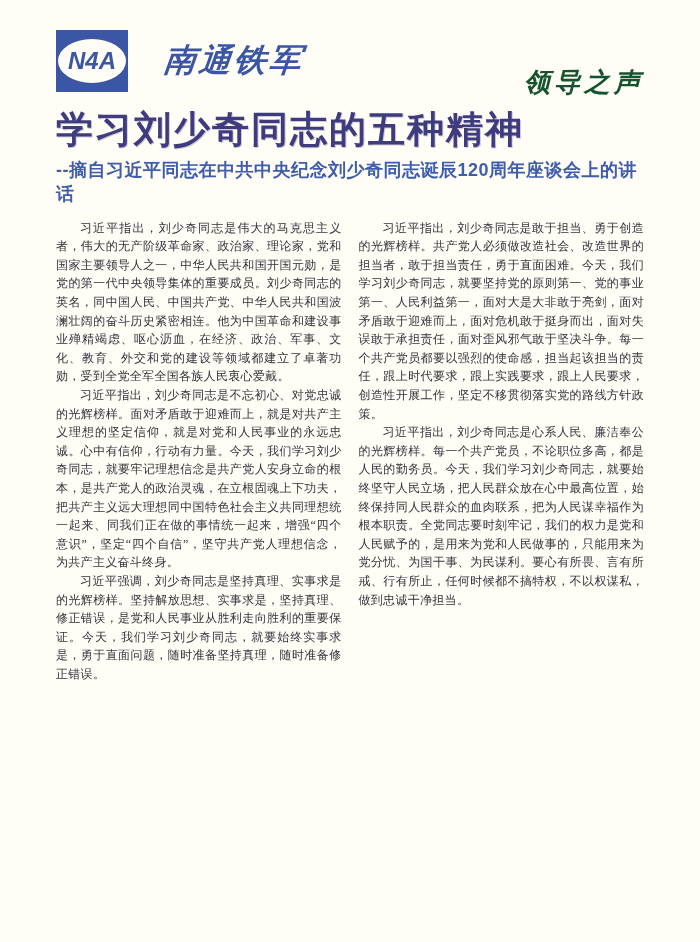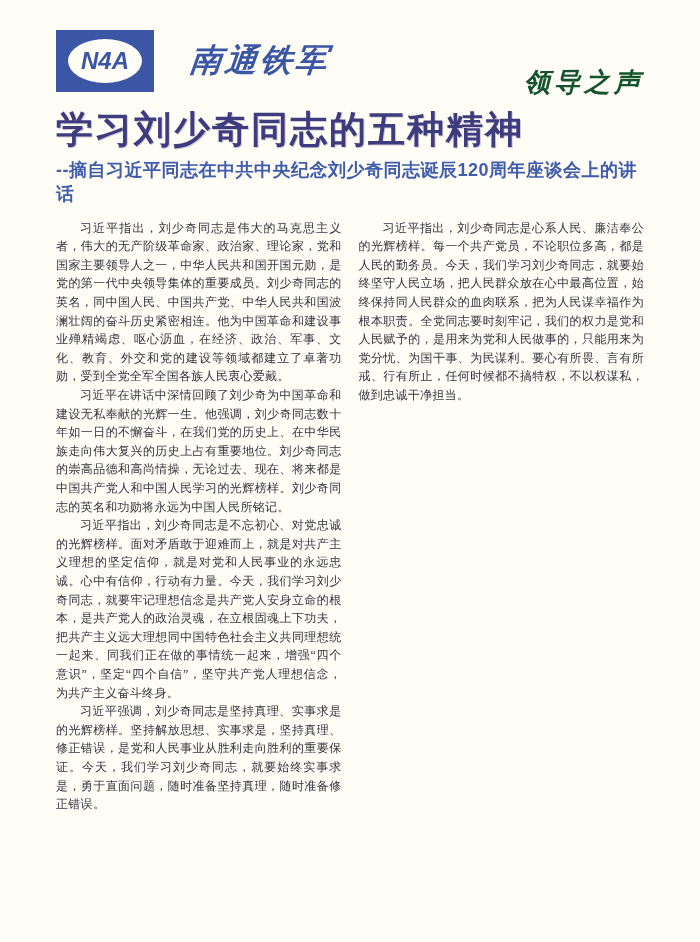--- a/index.html
+++ b/index.html
@@ -13,21 +13,21 @@
     overflow: hidden;
     padding: 28px 56px 0 56px;
   }
   
   .header {
     display: flex;
     align-items: center;
     height: 66px;
   }
   .logo {
-    width: 98px;
+    width: 72px;
     height: 62px;
     border: 2px solid #3a56a4;
     padding: 0;
     background: #fffdf5;
     flex: 0 0 auto;
   }
   .logo-inner {
     width: 100%;
     height: 100%;
     background: #3a56a4;
@@ -124,23 +124,23 @@
     <div class="brand">南通铁军</div>
     <div class="section">领导之声</div>
   </div>
 
   <h1 class="title">学习刘少奇同志的五种精神</h1>
   <div class="subtitle">--摘自习近平同志在中共中央纪念刘少奇同志诞辰120周年座谈会上的讲话</div>
 
   <div class="columns">
     <div class="col">
       <p>习近平指出，刘少奇同志是伟大的马克思主义者，伟大的无产阶级革命家、政治家、理论家，党和国家主要领导人之一，中华人民共和国开国元勋，是党的第一代中央领导集体的重要成员。刘少奇同志的英名，同中国人民、中国共产党、中华人民共和国波澜壮阔的奋斗历史紧密相连。他为中国革命和建设事业殚精竭虑、呕心沥血，在经济、政治、军事、文化、教育、外交和党的建设等领域都建立了卓著功勋，受到全党全军全国各族人民衷心爱戴。</p>
-      <p>习近平在讲话中深情回顾了刘少奇为中国革命和建设无私奉献的光辉一生。他强调，刘少奇同志数十年如一日的不懈奋斗，在我们党的历史上、在中华民族走向伟大复兴的历史上占有重要地位。刘少奇同志的崇高品德和高尚情操，无论过去、现在、将来都是中国共产党人和中国人民学习的光辉榜样。刘少奇同志的英名和功勋将永远为中国人民所铭记。</p>
       <p>习近平指出，刘少奇同志是不忘初心、对党忠诚的光辉榜样。面对矛盾敢于迎难而上，就是对共产主义理想的坚定信仰，就是对党和人民事业的永远忠诚。心中有信仰，行动有力量。今天，我们学习刘少奇同志，就要牢记理想信念是共产党人安身立命的根本，是共产党人的政治灵魂，在立根固魂上下功夫，把共产主义远大理想同中国特色社会主义共同理想统一起来、同我们正在做的事情统一起来，增强“四个意识”，坚定“四个自信”，坚守共产党人理想信念，为共产主义奋斗终身。</p>
       <p>习近平强调，刘少奇同志是坚持真理、实事求是的光辉榜样。坚持解放思想、实事求是，坚持真理、修正错误，是党和人民事业从胜利走向胜利的重要保证。今天，我们学习刘少奇同志，就要始终实事求是，勇于直面问题，随时准备坚持真理，随时准备修正错误。</p>
     </div>
     <div class="col">
+      <p>习近平指出，刘少奇同志是敢于担当、勇于创造的光辉榜样。共产党人必须做改造社会、改造世界的担当者，敢于担当责任，勇于直面困难。今天，我们学习刘少奇同志，就要坚持党的原则第一、党的事业第一、人民利益第一，面对大是大非敢于亮剑，面对矛盾敢于迎难而上，面对危机敢于挺身而出，面对失误敢于承担责任，面对歪风邪气敢于坚决斗争。每一个共产党员都要以强烈的使命感，担当起该担当的责任，跟上时代要求，跟上实践要求，跟上人民要求，创造性开展工作，坚定不移贯彻落实党的路线方针政策。</p>
       <p>习近平指出，刘少奇同志是心系人民、廉洁奉公的光辉榜样。每一个共产党员，不论职位多高，都是人民的勤务员。今天，我们学习刘少奇同志，就要始终坚守人民立场，把人民群众放在心中最高位置，始终保持同人民群众的血肉联系，把为人民谋幸福作为根本职责。全党同志要时刻牢记，我们的权力是党和人民赋予的，是用来为党和人民做事的，只能用来为党分忧、为国干事、为民谋利。要心有所畏、言有所戒、行有所止，任何时候都不搞特权，不以权谋私，做到忠诚干净担当。</p>
 
     </div>
   </div>
 
 </div>
 
 </body></html>

